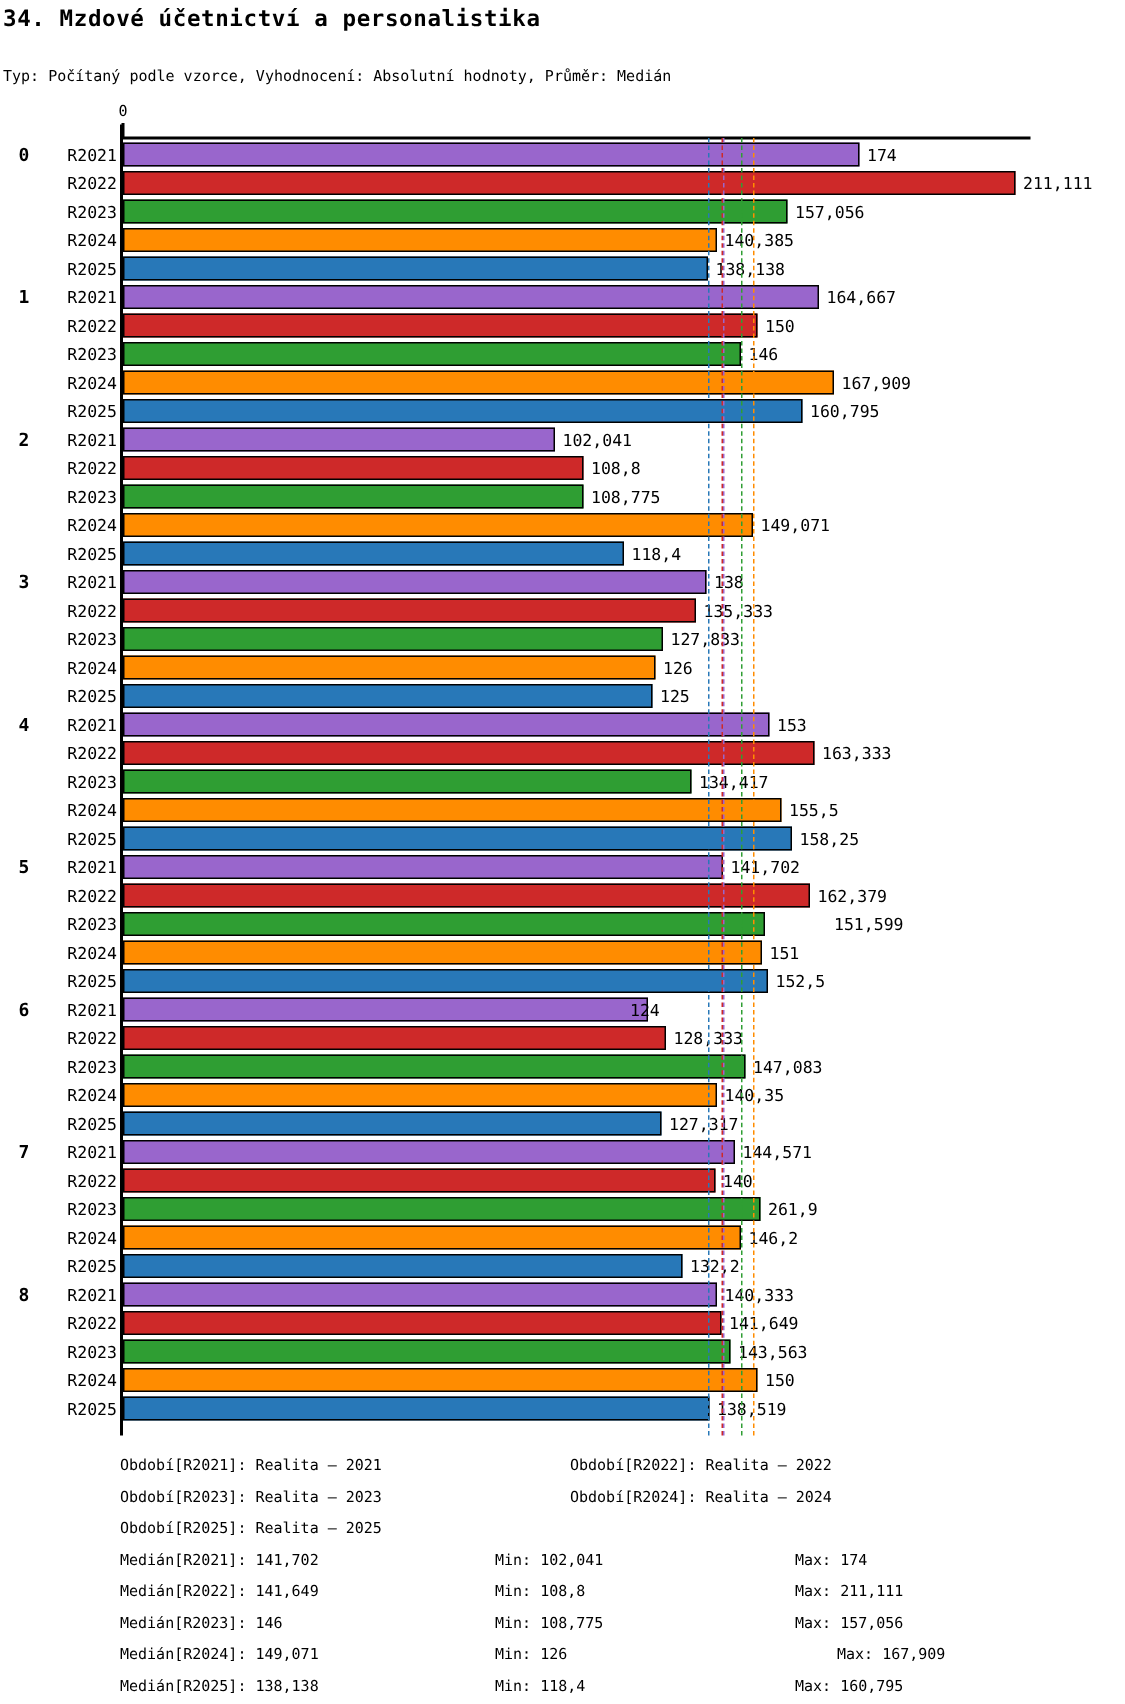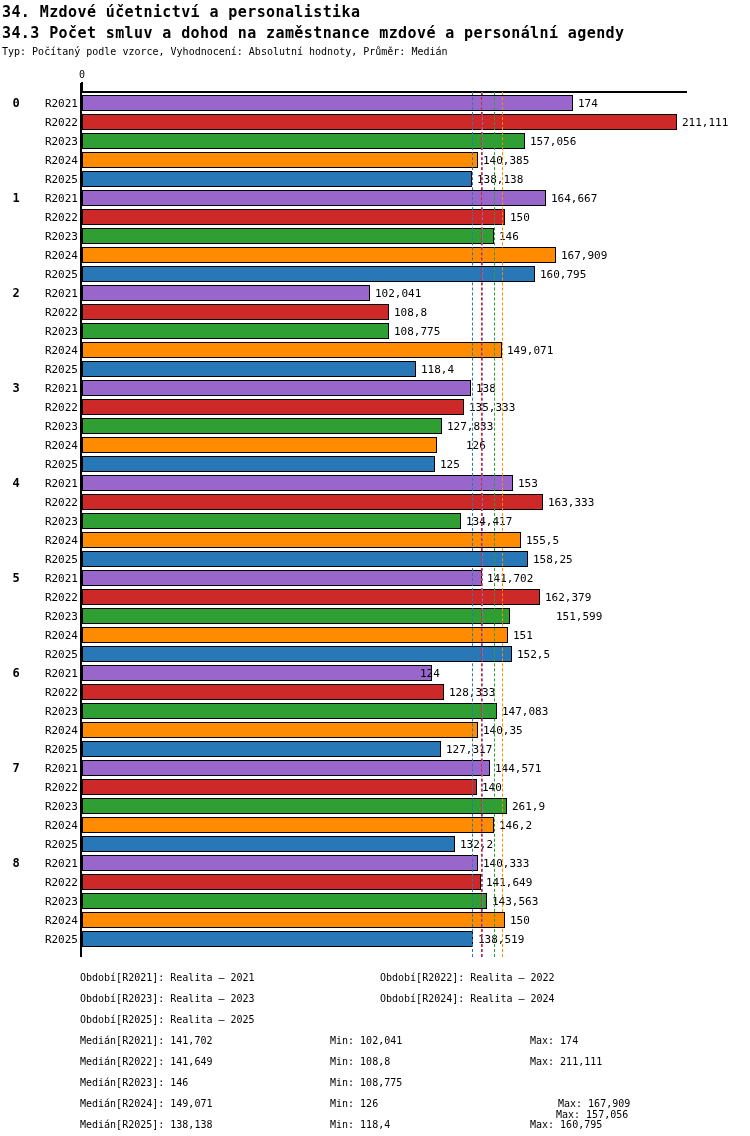--- a/index.html
+++ b/index.html
@@ -15,21 +15,20 @@
   .mline{position:absolute;width:0;border-left:1.5px dashed #000;}
   .axis{position:absolute;background:#000;}
   .origin{position:absolute;font-size:10px;text-align:center;}
   .ltext{position:absolute;font-size:10px;line-height:13px;white-space:pre;}
 </style>
 </head>
 <body>
 
 <div class="canvas">
   <div class="title" style="top:3px;">34. Mzdové účetnictví a personalistika</div>
-  <div class="title" style="top:24px;">34.3 Počet smluv a dohod na zaměstnance mzdové a personální agendy</div>
   <div class="subtitle" style="top:46px;">Typ: Počítaný podle vzorce, Vyhodnocení: Absolutní hodnoty, Průměr: Medián</div>
 
   <div class="abs" id="plot" style="left:0;top:0;width:750px;height:968px;">
     <div class="origin" style="left:74px;top:69px;width:16px;">0</div>
     <div class="axis" style="left:81px;top:82px;width:2px;height:10px;"></div>
     <div class="axis" style="left:82px;top:91px;width:605px;height:1.5px;"></div>
     <div class="axis" style="left:80px;top:83px;width:2px;height:874px;"></div>
   <div class="glabel" style="left: 6px; top: 95px; width: 20px; height: 16px;">0</div>
       <div class="slabel" style="left: 28px; top: 96px; width: 50px;">R2021</div>
       <div class="bar" style="left: 82px; top: 95px; width: 491px; height: 16px; background: rgb(153, 102, 204);"></div>
@@ -83,21 +82,21 @@
       <div class="bar" style="left: 82px; top: 380px; width: 389px; height: 16px; background: rgb(153, 102, 204);"></div>
       <div class="vlabel" style="left: 476px; top: 381px;">138</div>
       <div class="slabel" style="left: 28px; top: 400px; width: 50px;">R2022</div>
       <div class="bar" style="left: 82px; top: 399px; width: 382px; height: 16px; background: rgb(206, 41, 41);"></div>
       <div class="vlabel" style="left: 469px; top: 400px;">135,333</div>
       <div class="slabel" style="left: 28px; top: 419px; width: 50px;">R2023</div>
       <div class="bar" style="left: 82px; top: 418px; width: 360px; height: 16px; background: rgb(47, 158, 51);"></div>
       <div class="vlabel" style="left: 447px; top: 419px;">127,833</div>
       <div class="slabel" style="left: 28px; top: 438px; width: 50px;">R2024</div>
       <div class="bar" style="left: 82px; top: 437px; width: 355px; height: 16px; background: rgb(255, 140, 0);"></div>
-      <div class="vlabel" style="left: 442px; top: 438px; margin-left: 24px;">126</div>
+      <div class="vlabel" style="left: 442px; top: 438px;">126</div>
       <div class="slabel" style="left: 28px; top: 457px; width: 50px;">R2025</div>
       <div class="bar" style="left: 82px; top: 456px; width: 353px; height: 16px; background: rgb(40, 120, 184);"></div>
       <div class="vlabel" style="left: 440px; top: 457px;">125</div>
       <div class="glabel" style="left: 6px; top: 475px; width: 20px; height: 16px;">4</div>
       <div class="slabel" style="left: 28px; top: 476px; width: 50px;">R2021</div>
       <div class="bar" style="left: 82px; top: 475px; width: 431px; height: 16px; background: rgb(153, 102, 204);"></div>
       <div class="vlabel" style="left: 518px; top: 476px;">153</div>
       <div class="slabel" style="left: 28px; top: 495px; width: 50px;">R2022</div>
       <div class="bar" style="left: 82px; top: 494px; width: 461px; height: 16px; background: rgb(206, 41, 41);"></div>
       <div class="vlabel" style="left: 548px; top: 495px;">163,333</div>
@@ -190,21 +189,21 @@
     </div>
   <div class="abs" id="stats">
       <div class="ltext" style="left: 80px; top: 1034px;">Medián[R2021]: 141,702</div>
       <div class="ltext" style="left: 330px; top: 1034px;">Min: 102,041</div>
       <div class="ltext" style="left: 530px; top: 1034px;">Max: 174</div>
       <div class="ltext" style="left: 80px; top: 1055px;">Medián[R2022]: 141,649</div>
       <div class="ltext" style="left: 330px; top: 1055px;">Min: 108,8</div>
       <div class="ltext" style="left: 530px; top: 1055px;">Max: 211,111</div>
       <div class="ltext" style="left: 80px; top: 1076px;">Medián[R2023]: 146</div>
       <div class="ltext" style="left: 330px; top: 1076px;">Min: 108,775</div>
-      <div class="ltext" style="left: 556px; top: 1076px; margin-top: 32px;">Max: 157,056</div>
+      <div class="ltext" style="left: 530px; top: 1076px;">Max: 157,056</div>
       <div class="ltext" style="left: 80px; top: 1097px;">Medián[R2024]: 149,071</div>
       <div class="ltext" style="left: 330px; top: 1097px;">Min: 126</div>
       <div class="ltext" style="left: 530px; top: 1097px; padding-left: 28px;">Max: 167,909</div>
       <div class="ltext" style="left: 80px; top: 1118px; text-align: right;">Medián[R2025]: 138,138</div>
       <div class="ltext" style="left: 330px; top: 1118px;">Min: 118,4</div>
       <div class="ltext" style="left: 530px; top: 1118px;">Max: 160,795</div>
     </div>
 </div>
 
 </body></html>

